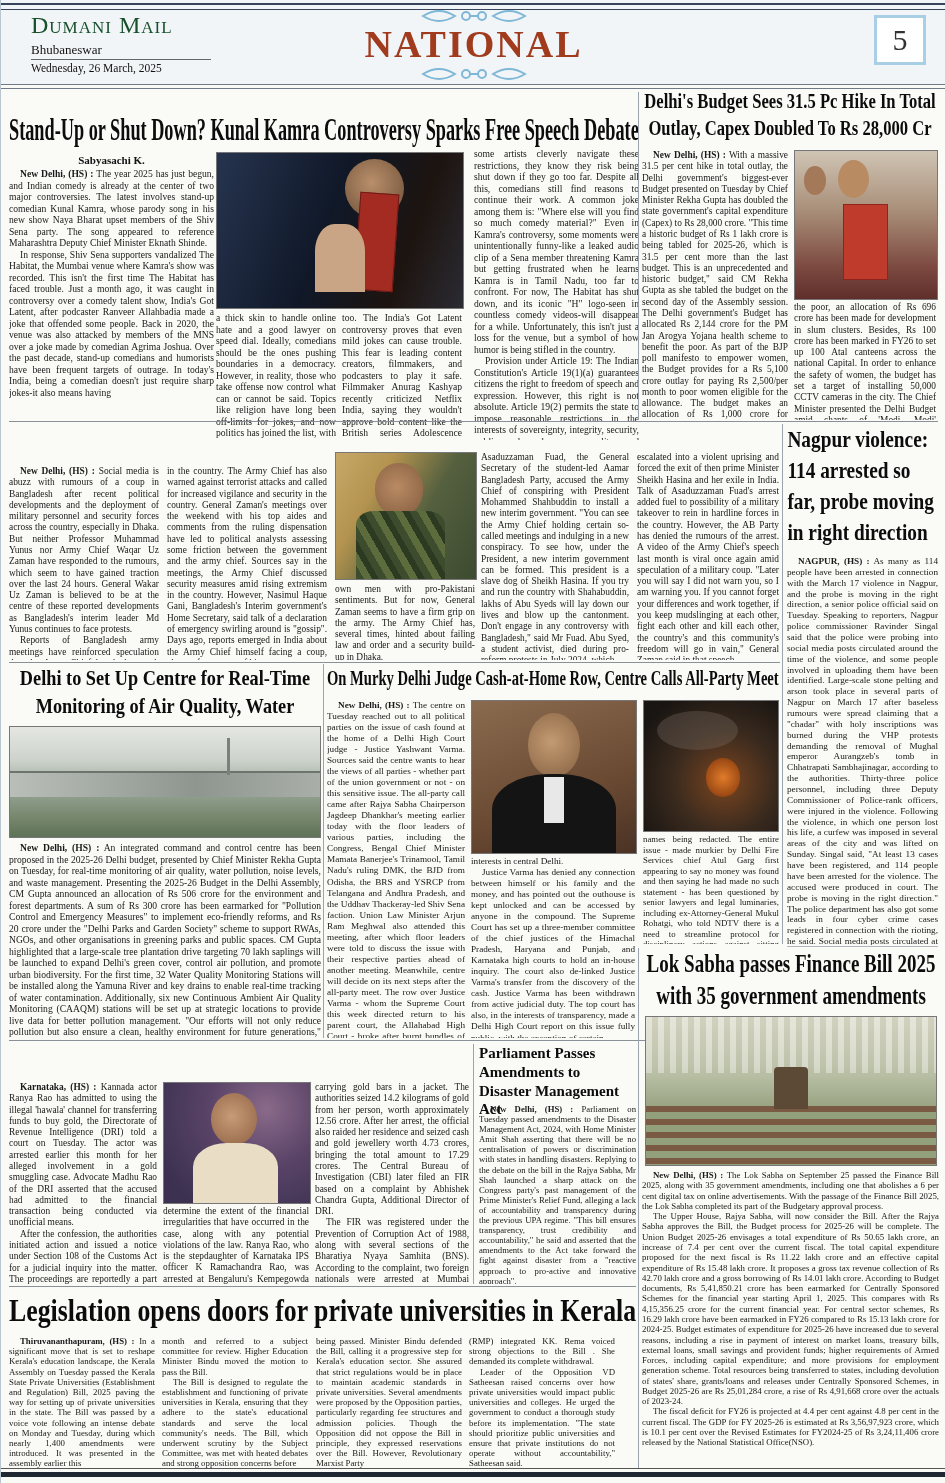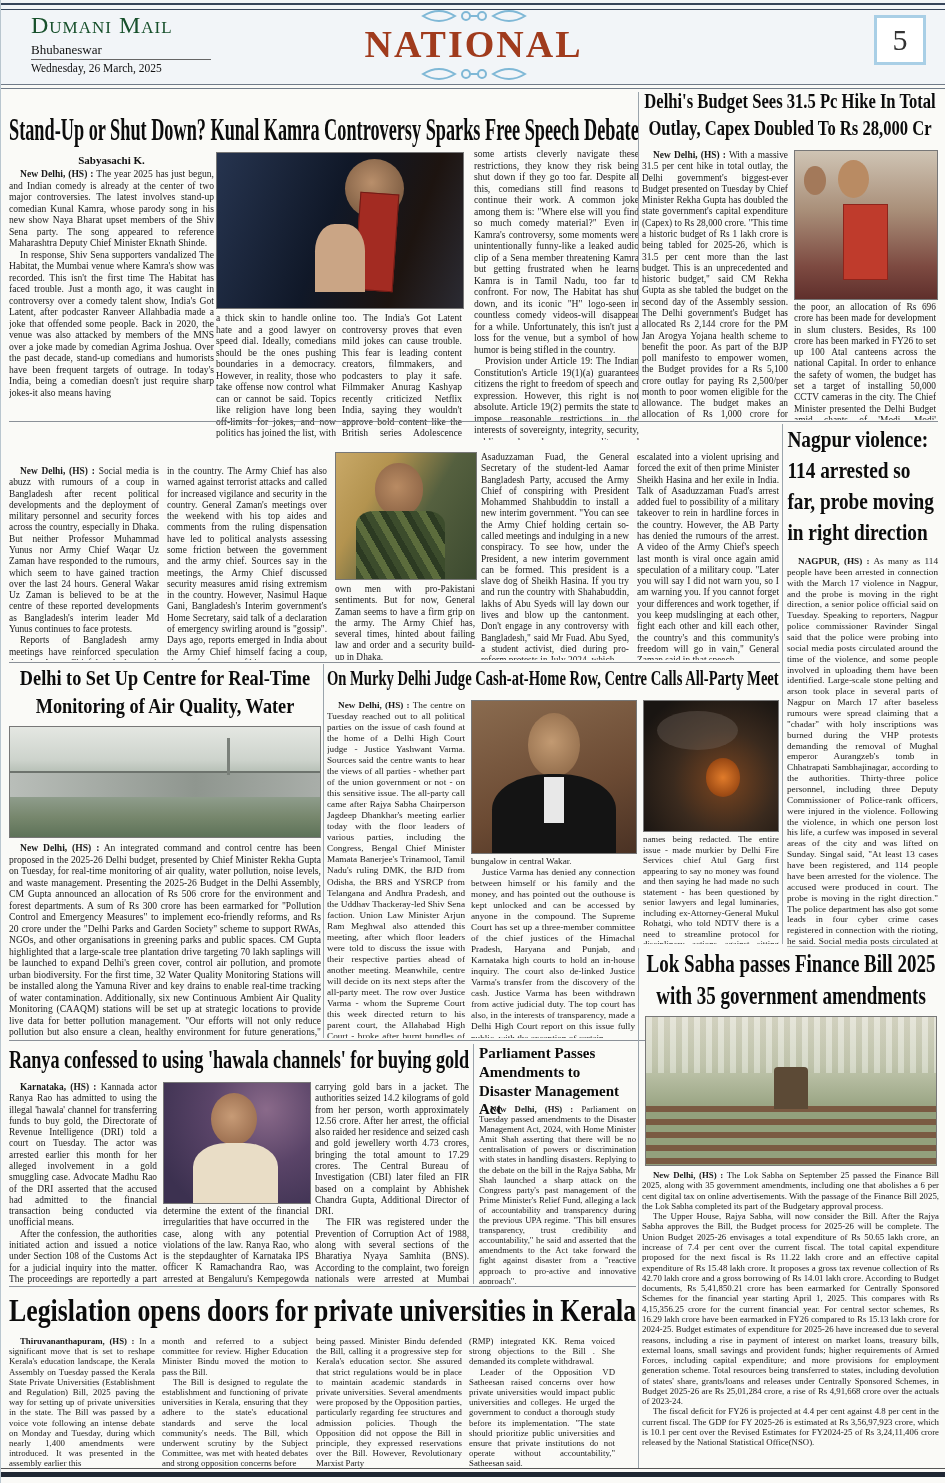--- a/index.html
+++ b/index.html
@@ -164,37 +164,34 @@
     </div>
     <div class="bd" style="left:0;top:36px;width:138px;height:338px;font-size:9.2px;">
       <p><b class="dl">New Delhi, (HS) :</b> <span>The centre on Tuesday reached out to all political parties on the issue of cash found at the home of a Delhi High Court judge - Justice Yashwant Varma. Sources said the centre wants to hear the views of all parties - whether part of the union government or not - on this sensitive issue. The all-party call came after Rajya Sabha Chairperson Jagdeep Dhankhar's meeting earlier today with the floor leaders of various parties, including the Congress, Bengal Chief Minister Mamata Banerjee's Trinamool, Tamil Nadu's ruling DMK, the BJD from Odisha, the BRS and YSRCP from Telangana and Andhra Pradesh, and the Uddhav Thackeray-led Shiv Sena faction. Union Law Minister Arjun Ram Meghwal also attended this meeting, after which floor leaders were told to discuss the issue with their respective parties ahead of another meeting. Meanwhile, centre will decide on its next steps after the all-party meet. The row over Justice Varma - whom the Supreme Court this week directed return to his parent court, the Allahabad High Court - broke after burnt bundles of cash were found, by firefighters called to battle a blaze on Holi - in an outhouse on the grounds of his</span></p>
     </div>
     <div class="ph" style="left:144px;top:36px;width:164px;height:152px;background:linear-gradient(160deg,#8a6b4f 0%,#6b4a33 60%,#4a3224 100%);">
       <div style="left:34%;top:8%;width:32%;height:42%;border-radius:50%;background:radial-gradient(circle at 45% 45%,#c29a72,#8f6a49 85%);"></div>
       <div style="left:12%;top:48%;width:76%;height:52%;border-radius:45% 45% 0 0;background:#141414;"></div>
       <div style="left:44%;top:50%;width:12%;height:30%;background:#e8e8e8;"></div>
     </div>
     <div class="bd" style="left:144px;top:192px;width:164px;height:182px;font-size:9.2px;">
-      <p style="text-indent:0;"><span>bungalow in central Wakar.</span></p>
+      <p style="text-indent:0;"><span>interests in central Delhi.</span></p>
       <p><span>Justice Varma has denied any connection between himself or his family and the money, and has pointed out the outhouse is kept unlocked and can be accessed by anyone in the compound. The Supreme Court has set up a three-member committee of the chief justices of the Himachal Pradesh, Haryana and Punjab, and Karnataka high courts to hold an in-house inquiry. The court also de-linked Justice Varma's transfer from the discovery of the cash. Justice Varma has been withdrawn from active judicial duty. The top court has also, in the interests of transparency, made a Delhi High Court report on this issue fully public, with the exception of certain</span></p>
     </div>
     <div class="ph" style="left:316px;top:36px;width:134px;height:130px;background:radial-gradient(circle at 60% 62%,#7a4520 0%,#3a2a1e 45%,#191512 85%);">
       <div style="left:46%;top:44%;width:26%;height:30%;border-radius:50%;background:radial-gradient(circle,#e07b2a,#9c4a14 70%,transparent 100%);"></div>
       <div style="left:10%;top:8%;width:60%;height:30%;border-radius:50%;background:rgba(120,110,100,0.35);"></div>
     </div>
     <div class="bd" style="left:316px;top:170px;width:136px;height:110px;font-size:8.8px;">
       <p style="text-indent:0;"><span>names being redacted. The entire issue - made murkier by Delhi Fire Services chief Atul Garg first appearing to say no money was found and then saying he had made no such statement - has been questioned by senior lawyers and legal luminaries, including ex-Attorney-General Mukul Rohatgi, who told NDTV there is a need to streamline protocol for disciplinary actions against sitting judges.</span></p>
     </div>
   </div>
 
   <div class="hr" style="left:8px;top:1040px;width:771px;"></div>
   <div class="art" style="left:8px;top:1044px;width:460px;height:240px;">
-    <div class="fitbox" style="left:0;top:0;width:460px;height:32px;">
-      <span class="hl fit" style="font-size: 26px; line-height: 32px; transform: scaleX(0.699088);">Ranya confessed to using 'hawala channels' for buying gold</span>
-    </div>
     <div class="bd" style="left:0;top:38px;width:148px;height:202px;">
       <p><b class="dl">Karnataka, (HS) :</b> <span>Kannada actor Ranya Rao has admitted to using the illegal 'hawala' channel for transferring funds to buy gold, the Directorate of Revenue Intelligence (DRI) told a court on Tuesday. The actor was arrested earlier this month for her alleged involvement in a gold smuggling case. Advocate Madhu Rao of the DRI asserted that the accused had admitted to the financial transaction being conducted via unofficial means.</span></p>
       <p><span>After the confession, the authorities initiated action and issued a notice under Section 108 of the Customs Act for a judicial inquiry into the matter. The proceedings are reportedly a part of a judicial probe and not a police interrogation, as mandated by the invoked section. The authorities are trying to</span></p>
     </div>
     <div class="ph" style="left:154px;top:38px;width:146px;height:120px;background:radial-gradient(circle at 70% 22%,#8a6a8a 0%,#5a4468 40%,#3c3150 85%);">
       <div style="left:32%;top:8%;width:32%;height:44%;border-radius:50%;background:radial-gradient(circle at 45% 45%,#c79b76,#95684a 88%);"></div>
       <div style="left:20%;top:50%;width:58%;height:50%;border-radius:40% 40% 0 0;background:#e9ddc6;"></div>
     </div>
     <div class="bd" style="left:154px;top:162px;width:146px;height:78px;">
       <p style="text-indent:0;"><span>determine the extent of the financial irregularities that have occurred in the case, along with any potential violations of the law. Ranya Rao, who is the stepdaughter of Karnataka IPS officer K Ramachandra Rao, was arrested at Bengaluru's Kempegowda International Airport on March 3 after DRI officials found her</span></p>

